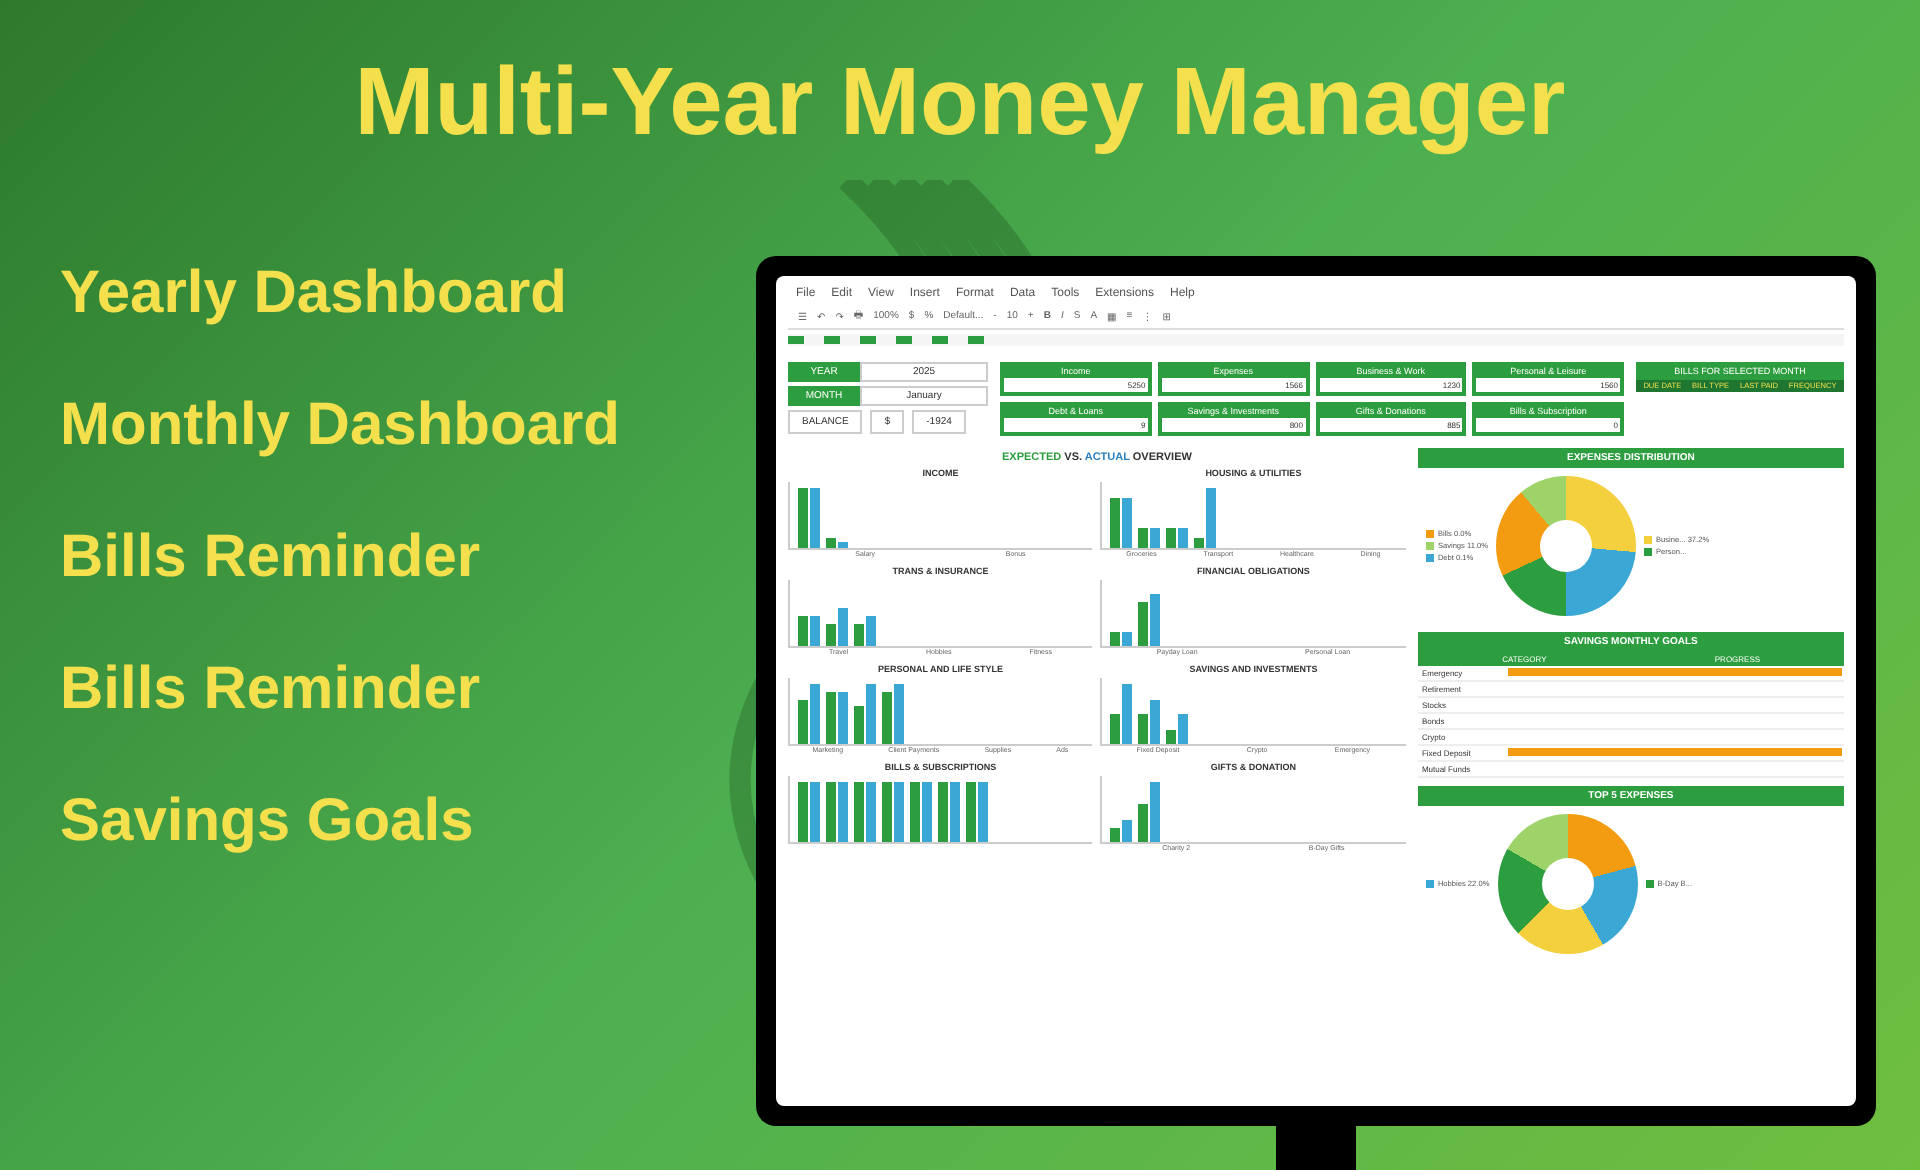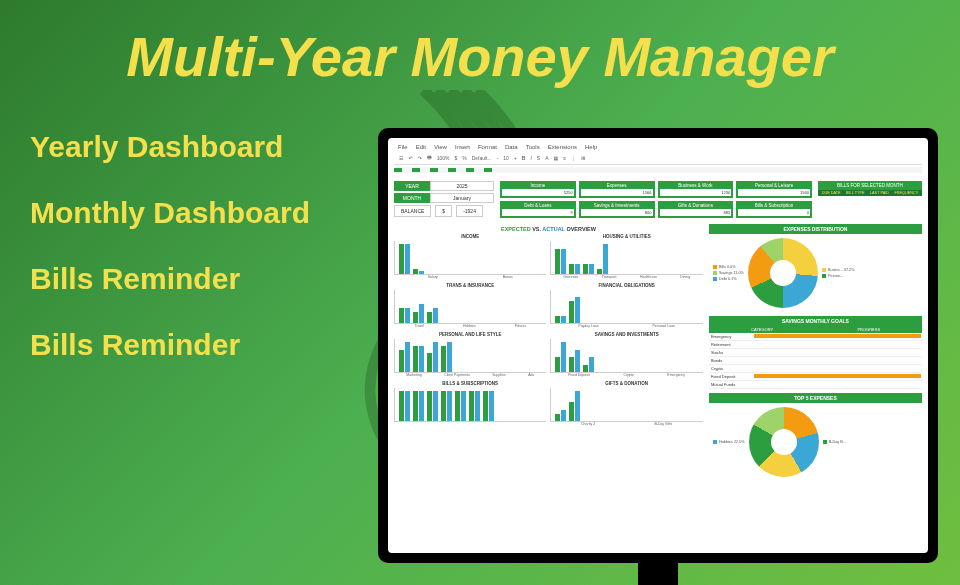--- a/index.html
+++ b/index.html
@@ -11,27 +11,26 @@
   overflow: hidden;
 }
 .bg-pattern {
   position: absolute;
   top: 90px; left: 310px;
   width: 280px; height: 400px;
   opacity: 0.3;
 }
 .main-title {
   color: #f4e04d;
-  font-size: 56px;
+  font-size: 48px;
   font-weight: bold;
   text-align: center;
   padding-top: 24px;
   position: relative;
   z-index: 2;
-  font-style: italic;
 }
 .features {
   position: absolute;
   left: 30px; top: 130px;
   z-index: 3;
 }
 .feature-item {
   color: #f4e04d;
   font-size: 30px;
   font-weight: bold;
@@ -116,20 +115,21 @@
   <path d="M 120,0 Q 200,75 120,150 Q 40,225 120,300" stroke="#1a4d1a" stroke-width="8" fill="none"></path>
 </svg>
 
 <div class="main-title">Multi-Year Money Manager</div>
 
 <div class="features" id="features">
     <div class="feature-item">Yearly Dashboard</div>
     <div class="feature-item">Monthly Dashboard</div>
     <div class="feature-item">Bills Reminder</div>
     <div class="feature-item">Bills Reminder</div>
+    <div class="feature-item">Savings Goals</div>
   </div>
 
 <div class="monitor">
   <div class="monitor-stand"></div>
 
   <div class="screen">
     <div class="menubar" id="menubar">
         <span>File</span>
         <span>Edit</span>
         <span>View</span>

